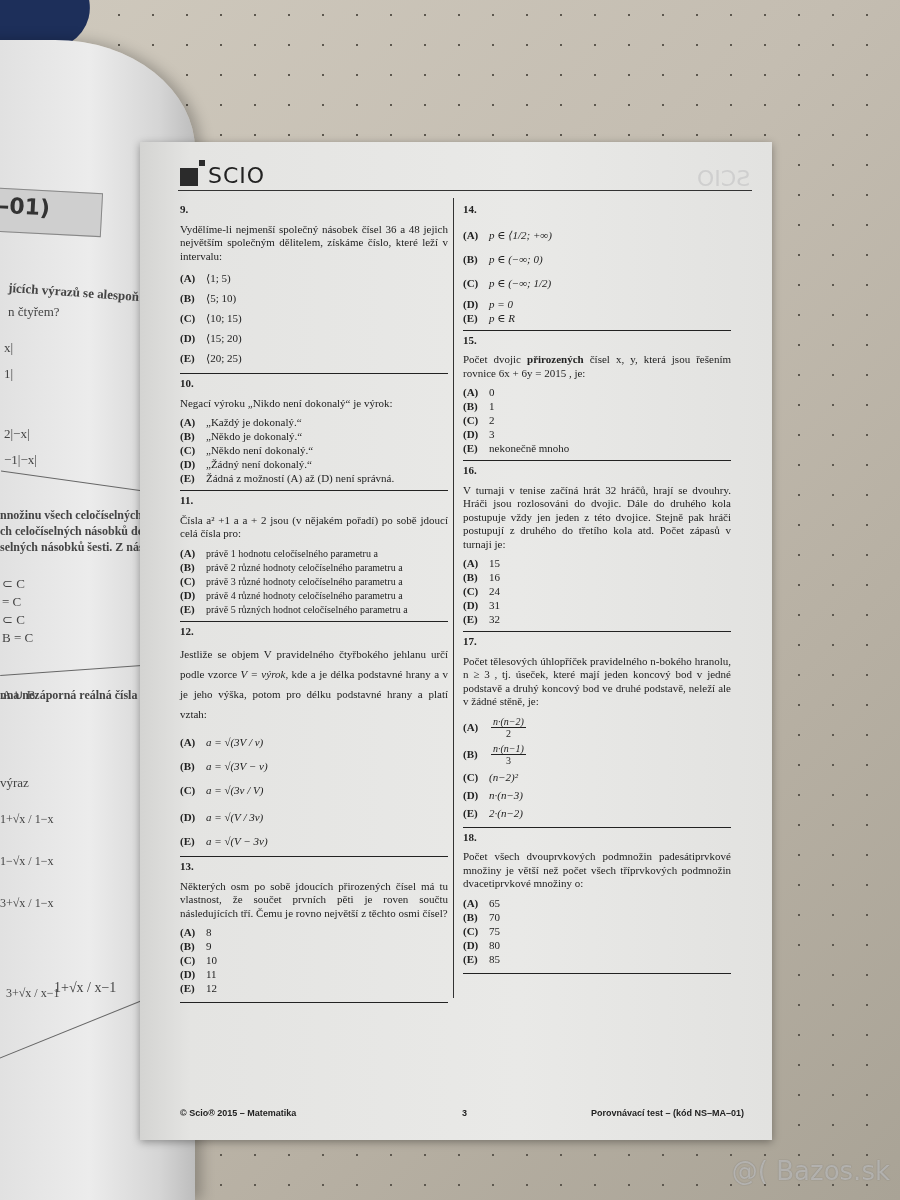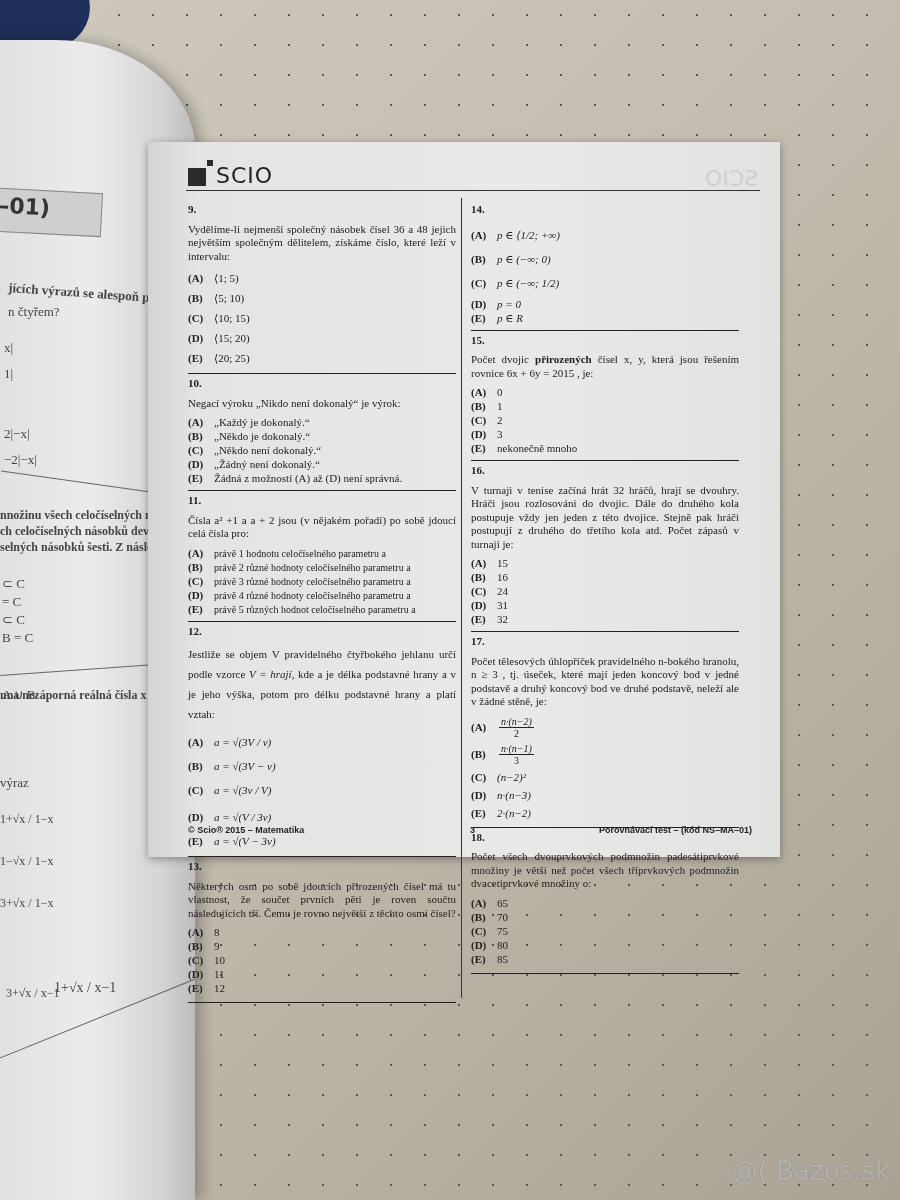--- a/index.html
+++ b/index.html
@@ -12,21 +12,21 @@
   .blue-obj{position:absolute;left:-20px;top:-30px;width:110px;height:80px;background:#1d2f5a;border-radius:0 0 40px 0;transform:rotate(-8deg);}
   
   .left-page{position:absolute;left:-40px;top:40px;width:235px;height:1160px;background:#e9e9e9;
     border-radius:0 140px 0 0 / 0 110px 0 0;box-shadow:6px 0 14px rgba(0,0,0,.25);overflow:hidden;
     background:linear-gradient(90deg,#dcdcdc 0%,#ececec 55%,#d5d5d5 85%,#bdbdbd 100%);}
   .left-page .lp-text{position:absolute;font-family:"Liberation Serif",serif;color:#444;white-space:nowrap;}
   .lp-badge{position:absolute;left:20px;top:150px;width:120px;height:38px;background:#cfcfcf;border:1px solid #888;
     font-family:"DejaVu Sans",sans-serif;font-weight:bold;font-size:22px;color:#333;padding:4px 0 0 0;transform:rotate(3deg);}
   .lp-line{position:absolute;height:1px;background:#666;}
   
-  .page{position:absolute;left:148px;top:142px;width:632px;height:715px;background:#e6e6e4;
+  .page{position:absolute;left:140px;top:142px;width:632px;height:998px;background:#e6e6e4;
     background:linear-gradient(90deg,#d4d4d2 0%,#e4e4e2 8%,#e9e9e7 60%,#e2e2e0 100%);
     box-shadow:0 2px 8px rgba(0,0,0,.35);}
   .logo{position:absolute;left:40px;top:24px;display:flex;align-items:flex-end;}
   .logo-box{width:18px;height:18px;background:#2b2b2b;position:relative;}
   .logo-box::after{content:"";position:absolute;left:19px;top:-8px;width:6px;height:6px;background:#2b2b2b;}
   .logo-text{font-family:"DejaVu Sans",sans-serif;font-size:22px;letter-spacing:1px;margin-left:10px;line-height:20px;color:#222;}
   .logo-ghost{position:absolute;right:22px;top:24px;font-family:"DejaVu Sans",sans-serif;font-size:22px;color:#cfcfcf;transform:scaleX(-1);}
   .hdr-line{position:absolute;left:38px;right:20px;top:48px;height:1px;background:#333;}
   .col{position:absolute;top:58px;width:268px;font-size:11px;line-height:13.5px;}
   .col.left{left:40px;}
@@ -51,21 +51,21 @@
 
 <div class="blue-obj"></div>
 
 <div class="left-page">
   <div class="lp-badge">A–01)</div>
   <div class="lp-text" style="left:48px;top:246px;font-size:13px;font-weight:bold;transform:rotate(4deg);">jících výrazů se alespoň po jedn</div>
   <div class="lp-text" style="left:48px;top:264px;font-size:13px;font-weight:normal;">n čtyřem?</div>
   <div class="lp-text" style="left:44px;top:300px;font-size:13px;">x|</div>
   <div class="lp-text" style="left:44px;top:326px;font-size:13px;">1|</div>
   <div class="lp-text" style="left:44px;top:386px;font-size:13px;">2|−x|</div>
-  <div class="lp-text" style="left:44px;top:412px;font-size:13px;">−2|−x|</div>
+  <div class="lp-text" style="left:44px;top:412px;font-size:13px;">−1|−x|</div>
   <div class="lp-line" style="left:40px;top:445px;width:210px;transform:rotate(8deg);"></div>
   <div class="lp-text" style="left:40px;top:468px;font-size:12px;font-weight:bold;">nnožinu všech celočíselných násobků</div>
   <div class="lp-text" style="left:40px;top:484px;font-size:12px;font-weight:bold;">ch celočíselných násobků devíti a C</div>
   <div class="lp-text" style="left:40px;top:500px;font-size:12px;font-weight:bold;">selných násobků šesti. Z následující</div>
   <div class="lp-text" style="left:42px;top:536px;font-size:13px;">⊂ C</div>
   <div class="lp-text" style="left:42px;top:554px;font-size:13px;">= C</div>
   <div class="lp-text" style="left:42px;top:572px;font-size:13px;">⊂ C</div>
   <div class="lp-text" style="left:42px;top:590px;font-size:13px;">B = C</div>
   <div class="lp-text" style="left:42px;top:608px;font-size:13px;margin-top:39px;">A ∪ B</div>
   <div class="lp-line" style="left:40px;top:628px;width:200px;transform:rotate(-4deg);"></div>
@@ -162,21 +162,21 @@
       <div class="opt">
           <span class="lbl">(E)</span>
           <span style="font-size:10px">právě 5 různých hodnot celočíselného parametru a</span>
         </div>
     </div>
 
     <div class="q">
       <div class="q-num">12.</div>
       <div class="q-text" style="line-height:20px">
         <span>Jestliže se objem V pravidelného čtyřbokého jehlanu určí podle vzorce</span>
-        <i>V = hrají</i><span>, kde a je délka podstavné hrany a v je jeho výška, potom pro délku podstavné hrany a platí vztah:</span>
+        <i>V = výrok</i><span>, kde a je délka podstavné hrany a v je jeho výška, potom pro délku podstavné hrany a platí vztah:</span>
       </div>
       <div class="opt tall">
           <span class="lbl">(A)</span>
           <i>a = √(3V / v)</i>
         </div>
       <div class="opt" style="min-height:20px">
           <span class="lbl">(B)</span>
           <i>a = √(3V − v)</i>
         </div>
       <div class="opt tall">

